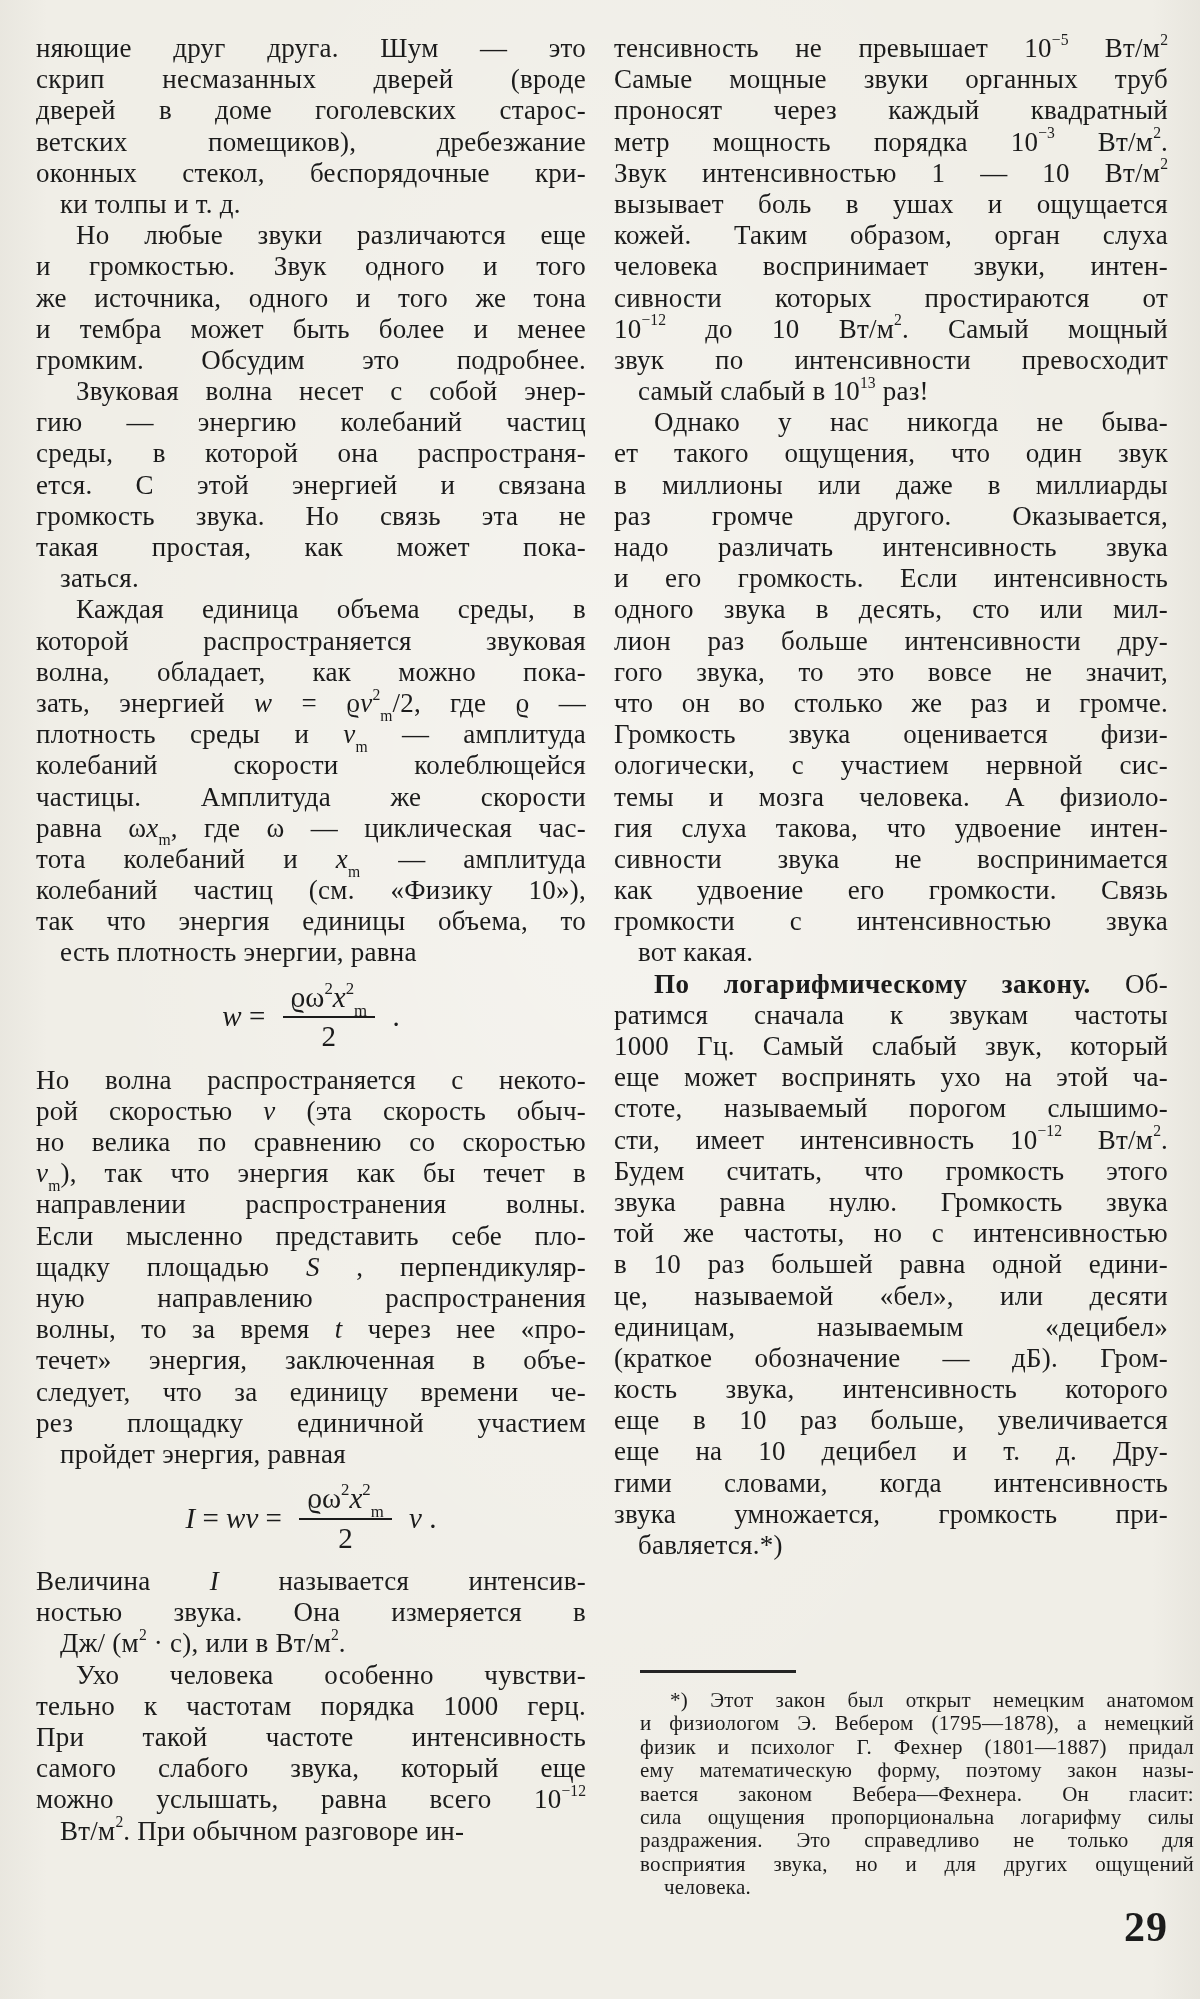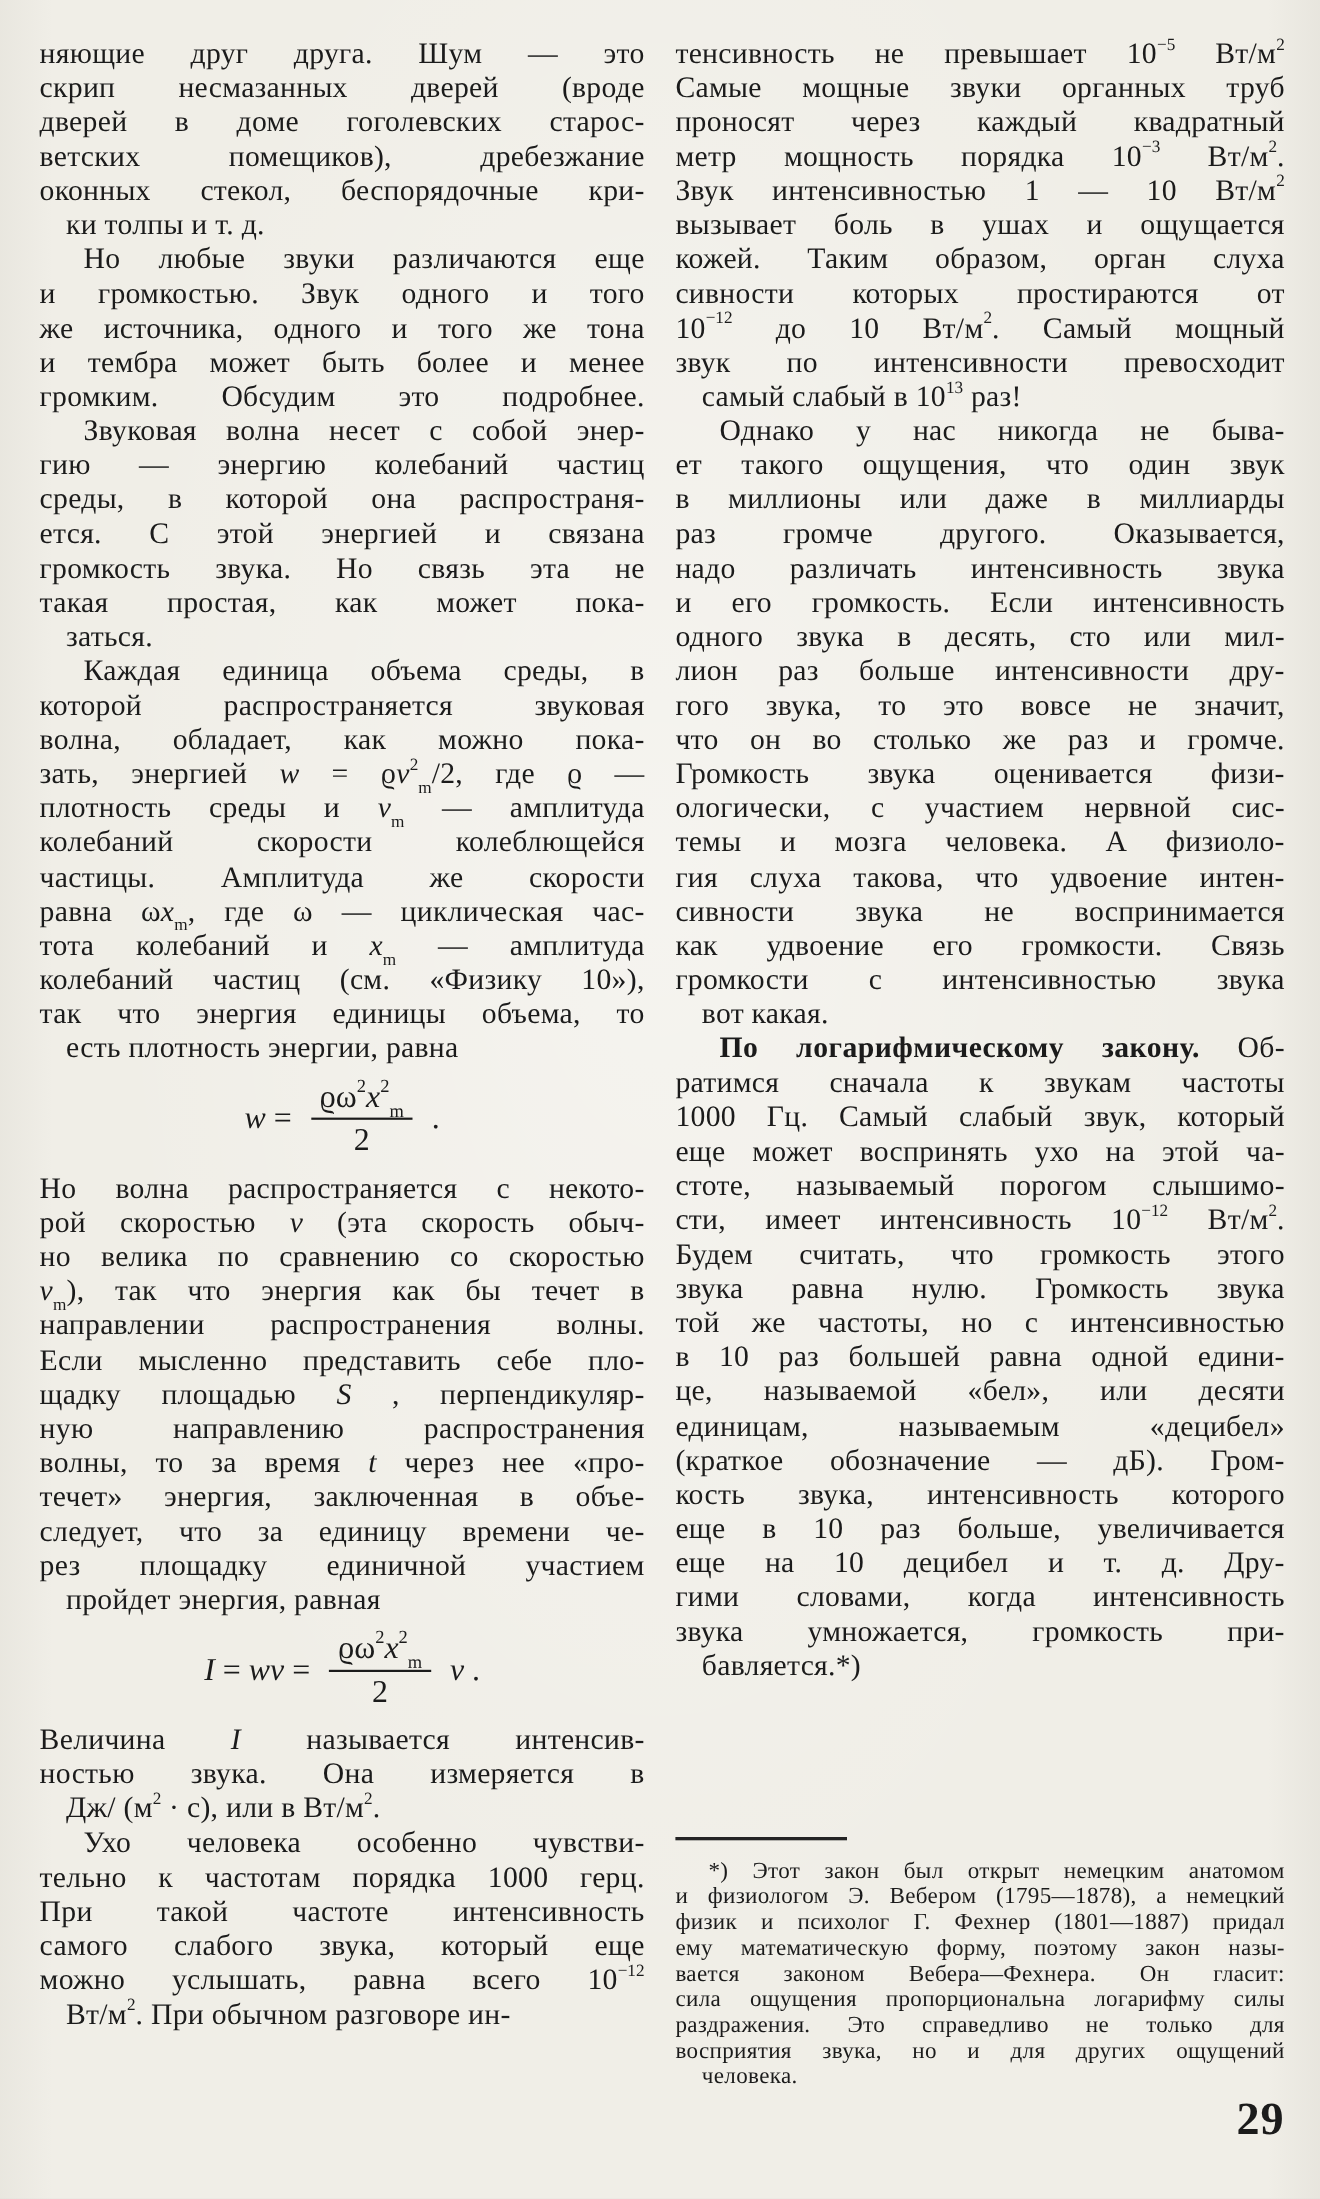--- a/index.html
+++ b/index.html
@@ -58,21 +58,21 @@
     vertical-align:middle;
   }
   .fnum{
     padding:0 8px 4px;
     border-bottom:2.5px solid #1b1b1b;
     line-height:1.05;
   }
   .fden{padding-top:3px;line-height:1.05;}
   .footnote{
     position:absolute;
-    left:614px;top:1670px;
+    left:640px;top:1670px;
     width:554px;
   }
   .fnrule{
     width:156px;height:0;
     border-top:3px solid #242424;
     margin:0 0 16px 0;
   }
   .footnote .line{
     font-size:21px;
     line-height:23.4px;
@@ -165,20 +165,21 @@
       <div class="line last">Вт/м<sup>2</sup>. При обычном разговоре ин-</div>
     </div>
   <div class="col col-right">
       <div class="line">тенсивность не превышает 10<sup>−5</sup> Вт/м<sup>2</sup></div>
       <div class="line">Самые мощные звуки органных труб</div>
       <div class="line">проносят через каждый квадратный</div>
       <div class="line">метр мощность порядка 10<sup>−3</sup> Вт/м<sup>2</sup>.</div>
       <div class="line">Звук интенсивностью 1 — 10 Вт/м<sup>2</sup></div>
       <div class="line">вызывает боль в ушах и ощущается</div>
       <div class="line">кожей. Таким образом, орган слуха</div>
+      <div class="line">человека воспринимает звуки, интен-</div>
       <div class="line">сивности которых простираются от</div>
       <div class="line">10<sup>−12</sup> до 10 Вт/м<sup>2</sup>. Самый мощный</div>
       <div class="line">звук по интенсивности превосходит</div>
       <div class="line last">самый слабый в 10<sup>13</sup> раз!</div>
       <div class="line ind">Однако у нас никогда не быва-</div>
       <div class="line">ет такого ощущения, что один звук</div>
       <div class="line">в миллионы или даже в миллиарды</div>
       <div class="line">раз громче другого. Оказывается,</div>
       <div class="line">надо различать интенсивность звука</div>
       <div class="line">и его громкость. Если интенсивность</div>

